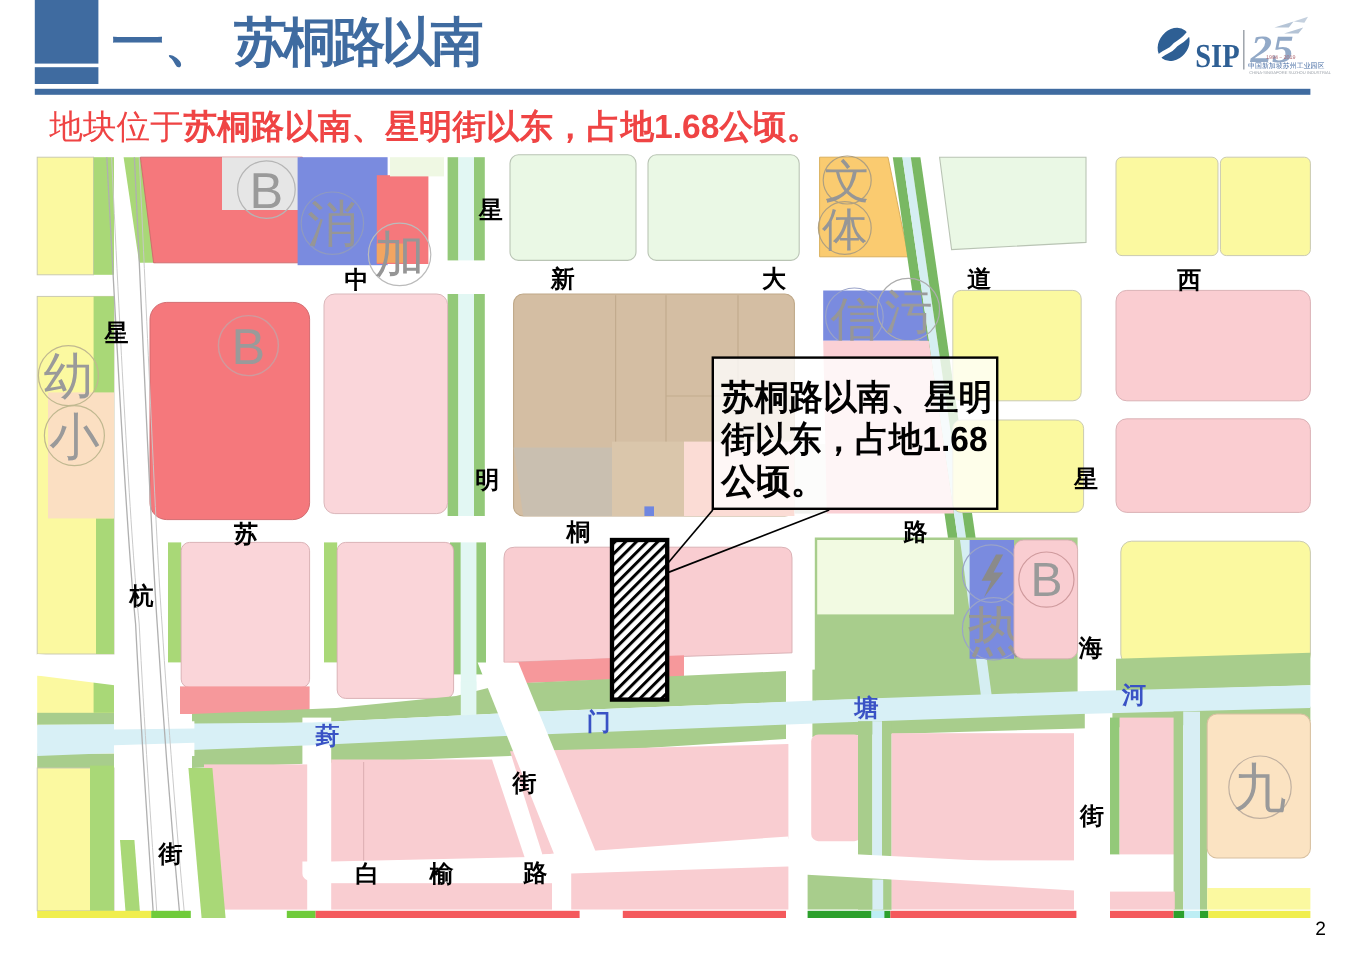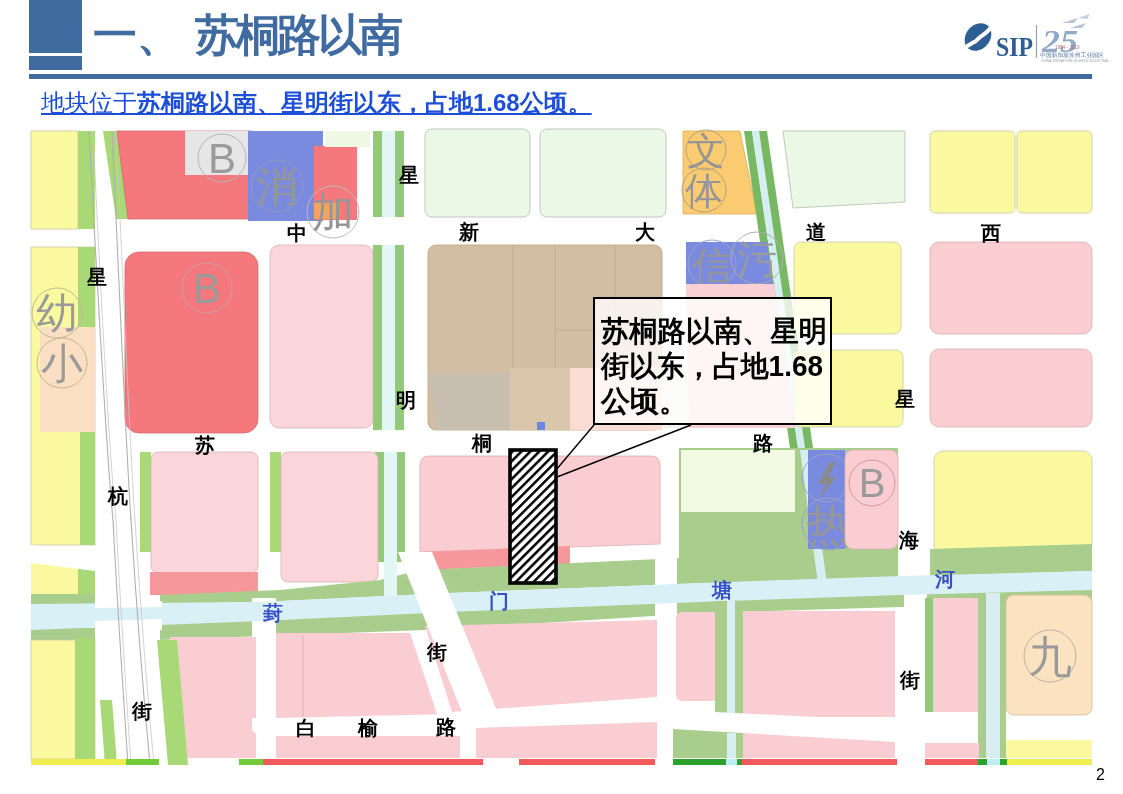--- a/index.html
+++ b/index.html
@@ -26,21 +26,21 @@
   <line x1="86.5" y1="15" x2="86.5" y2="48" stroke="#9aa0a8" stroke-width="1.2"></line>
   <text x="92" y="42" font-family="Liberation Serif, serif" font-style="italic" font-weight="bold" font-size="32" fill="#92a9c7" textLength="36" lengthAdjust="spacingAndGlyphs">25</text>
   <path d="M112,13 l16,-5 -4,5 z" fill="#b5c4d6"></path>
   <path d="M120,18 l16,-5 -4,5 z" fill="#b5c4d6"></path>
   <path d="M128,8 l12,-4 -3,5 z" fill="#c4d0de"></path>
   <text x="105" y="39" font-size="4.5" fill="#b06a74">1994－2019</text>
   <text x="90" y="46.5" font-size="5.8" fill="#4a6fa5">中国新加坡苏州工业园区</text>
   <text x="91" y="51.5" font-size="3.4" fill="#9aa0a8">CHINA-SINGAPORE SUZHOU INDUSTRIAL PARK</text>
 </svg>
 
-<div class="abs" style="left:41px;top:87px;font-size:24px;color:#1d4ed8;text-decoration:underline;">地块位于<b>苏桐路以南、星明街以东，占地1.68公顷。</b></div>
+<div class="abs" style="left:41px;top:87px;font-size:28px;color:#ef4444;">地块位于<b>苏桐路以南、星明街以东，占地1.68公顷。</b></div>
 
 <div class="abs" style="left:1096px;top:766px;font-size:16px;color:#000;">2</div>
 
 <svg class="abs" style="left:0;top:0;" width="1123" height="794" viewBox="0 0 1123 794">
 <defs>
 <pattern id="hz" width="6.3" height="6.3" patternTransform="rotate(45)" patternUnits="userSpaceOnUse">
   <rect width="6.3" height="6.3" fill="#ffffff"></rect>
   <rect width="2.5" height="6.3" fill="#000000"></rect>
 </pattern>
 </defs>

